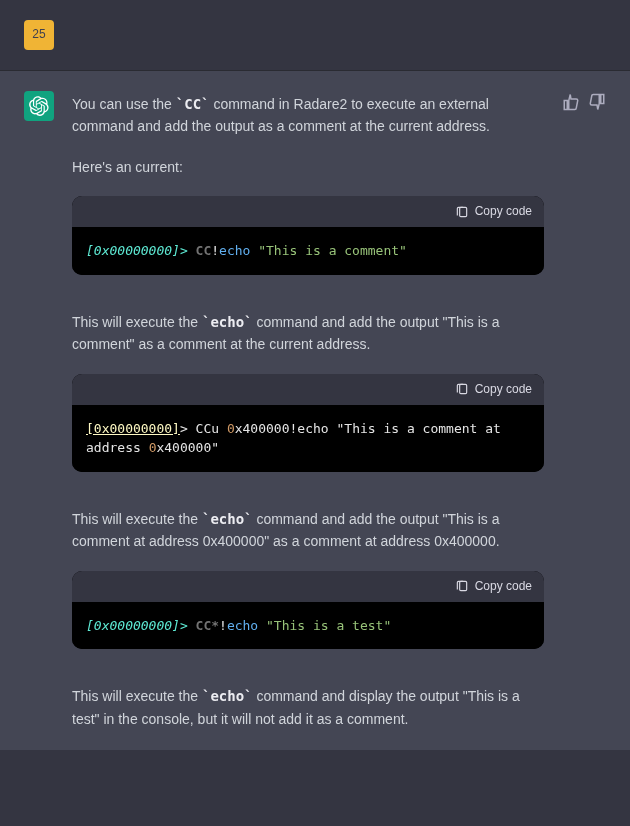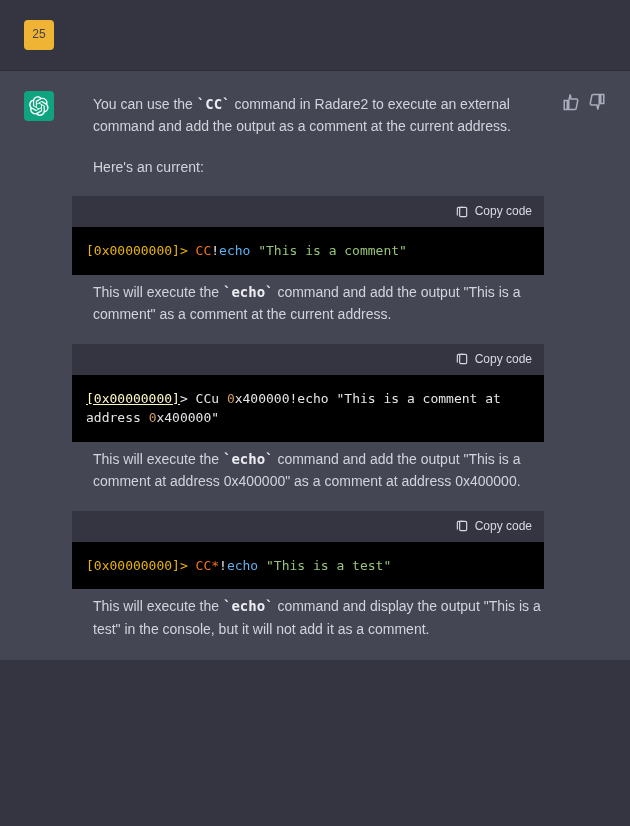--- a/index.html
+++ b/index.html
@@ -62,31 +62,30 @@
     }
     .icon-btn {
       width: 18px;
       height: 18px;
       color: #acacbe;
       cursor: pointer;
     }
     .para {
       margin-bottom: 18px;
       color: #d1d5db;
-      margin-left: 21px;
     }
     .para:last-child { margin-bottom: 0; }
     .inline-code {
       font-family: ui-monospace, SFMono-Regular, Menlo, Consolas, monospace;
       font-weight: 700;
       color: #ececf1;
     }
     .codewrap {
-      margin-bottom: 6px;
-      border-radius: 1px;
+      margin-bottom: 36px;
+      border-radius: 10px;
       overflow: hidden;
       background: #000;
     }
     .codebar {
       background: #343541;
       color: #d9d9e3;
       font-size: 12px;
       display: flex;
       justify-content: flex-end;
       align-items: center;
@@ -99,23 +98,23 @@
     }
     .codebody {
       background: #000;
       padding: 14px 14px;
       font-family: ui-monospace, SFMono-Regular, Menlo, Consolas, monospace;
       font-size: 13px;
       line-height: 1.5;
       white-space: pre-wrap;
       word-break: break-word;
     }
-    .tok-addr { color: #eab308; }
+    .tok-addr { color: #5eead4; font-style: italic; }
     .tok-addr-red { color: #fef9c3; text-decoration: underline; }
-    .tok-cmd { color: #f97316; font-weight: 400; }
+    .tok-cmd { color: #737373; font-weight: 700; }
     .tok-bang { color: #e5e5e5; }
     .tok-echo { color: #61afef; }
     .tok-str { color: #98c379; }
     .tok-num { color: #d19a66; }
     .tok-plain { color: #e5e5e5; }
   </style>
 </head>
 <body>
 
 <div class="row user">

